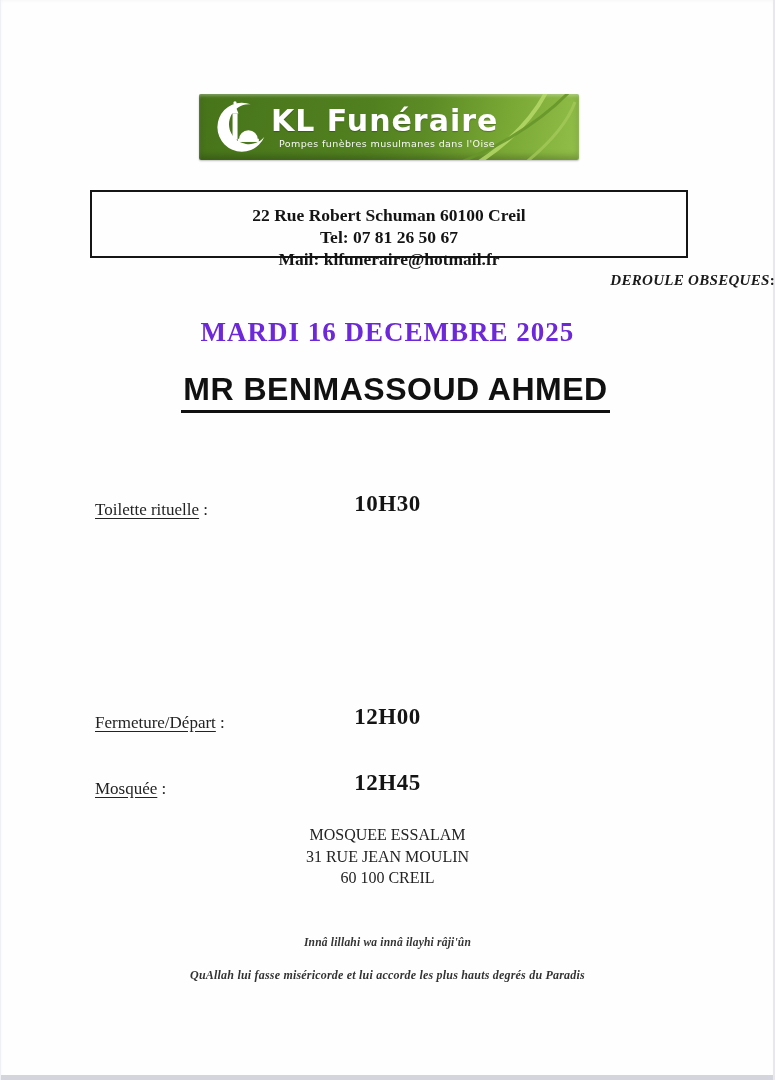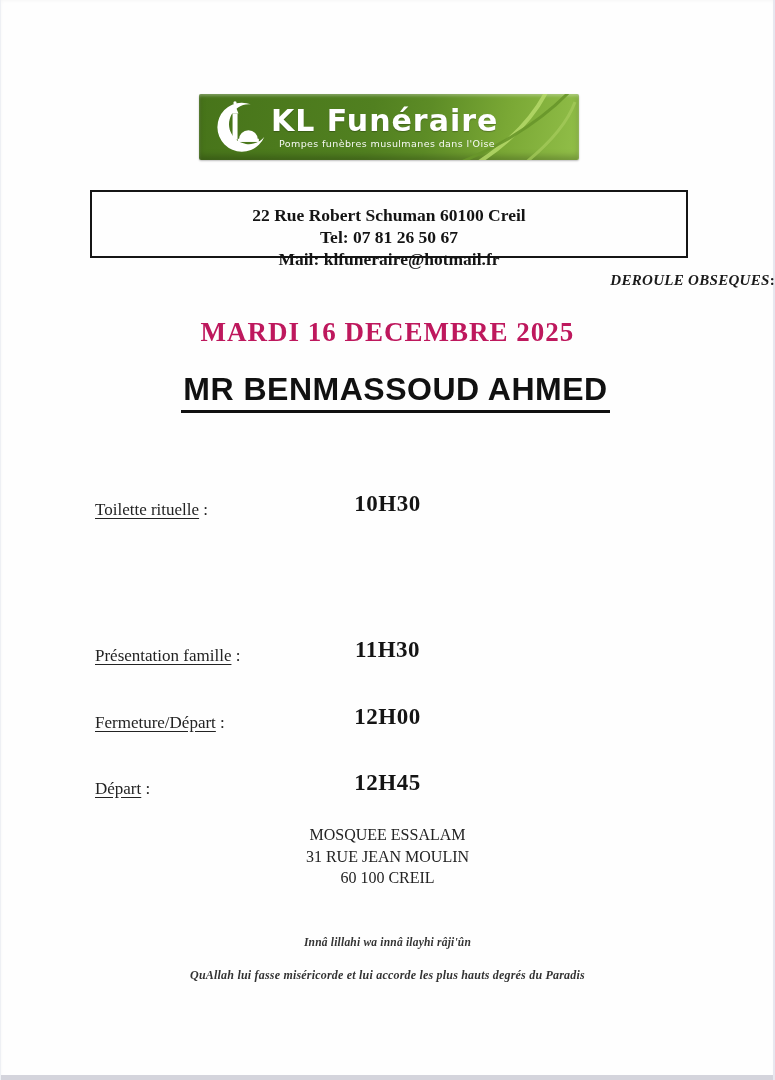--- a/index.html
+++ b/index.html
@@ -88,44 +88,40 @@
   </div>
 
   <div class="contact-box">
     <div>22 Rue Robert Schuman 60100 Creil</div>
     <div>Tel: 07 81 26 50 67</div>
     <div>Mail: klfuneraire@hotmail.fr</div>
   </div>
 
   <div class="heading"><span class="it">DEROULE OBSEQUES</span><span>:</span></div>
 
-  <div class="date" id="date" style="color: #be185d;">MARDI 16 DECEMBRE 2025</div>
+  <div class="date" id="date" style="color: #6d28d9;">MARDI 16 DECEMBRE 2025</div>
 
   <div class="name-wrap">
     <span class="name">MR BENMASSOUD AHMED</span>
   </div>
 
   <div class="row" style="top:491px">
     <span class="row-label"><span class="u">Toilette rituelle</span><span> :</span></span>
     <span class="row-time">10H30</span>
   </div>
 
 
-  <div class="row" style="top:637px">
-    <span class="row-label"><span class="u">Présentation famille</span><span> :</span></span>
-    <span class="row-time">11H30</span>
-  </div>
 
   <div class="row" style="top:704px">
     <span class="row-label"><span class="u">Fermeture/Départ</span><span> :</span></span>
     <span class="row-time">12H00</span>
   </div>
 
   <div class="row" style="top:770px">
-    <span class="row-label"><span class="u">Départ</span><span> :</span></span>
+    <span class="row-label"><span class="u">Mosquée</span><span> :</span></span>
     <span class="row-time">12H45</span>
   </div>
 
   <div class="addr" style="top:824px">
     <div>MOSQUEE ESSALAM</div>
     <div>31 RUE JEAN MOULIN</div>
     <div>60 100 CREIL</div>
   </div>
 
   <div class="dua dua1">Innâ lillahi wa innâ ilayhi râji'ûn</div>

